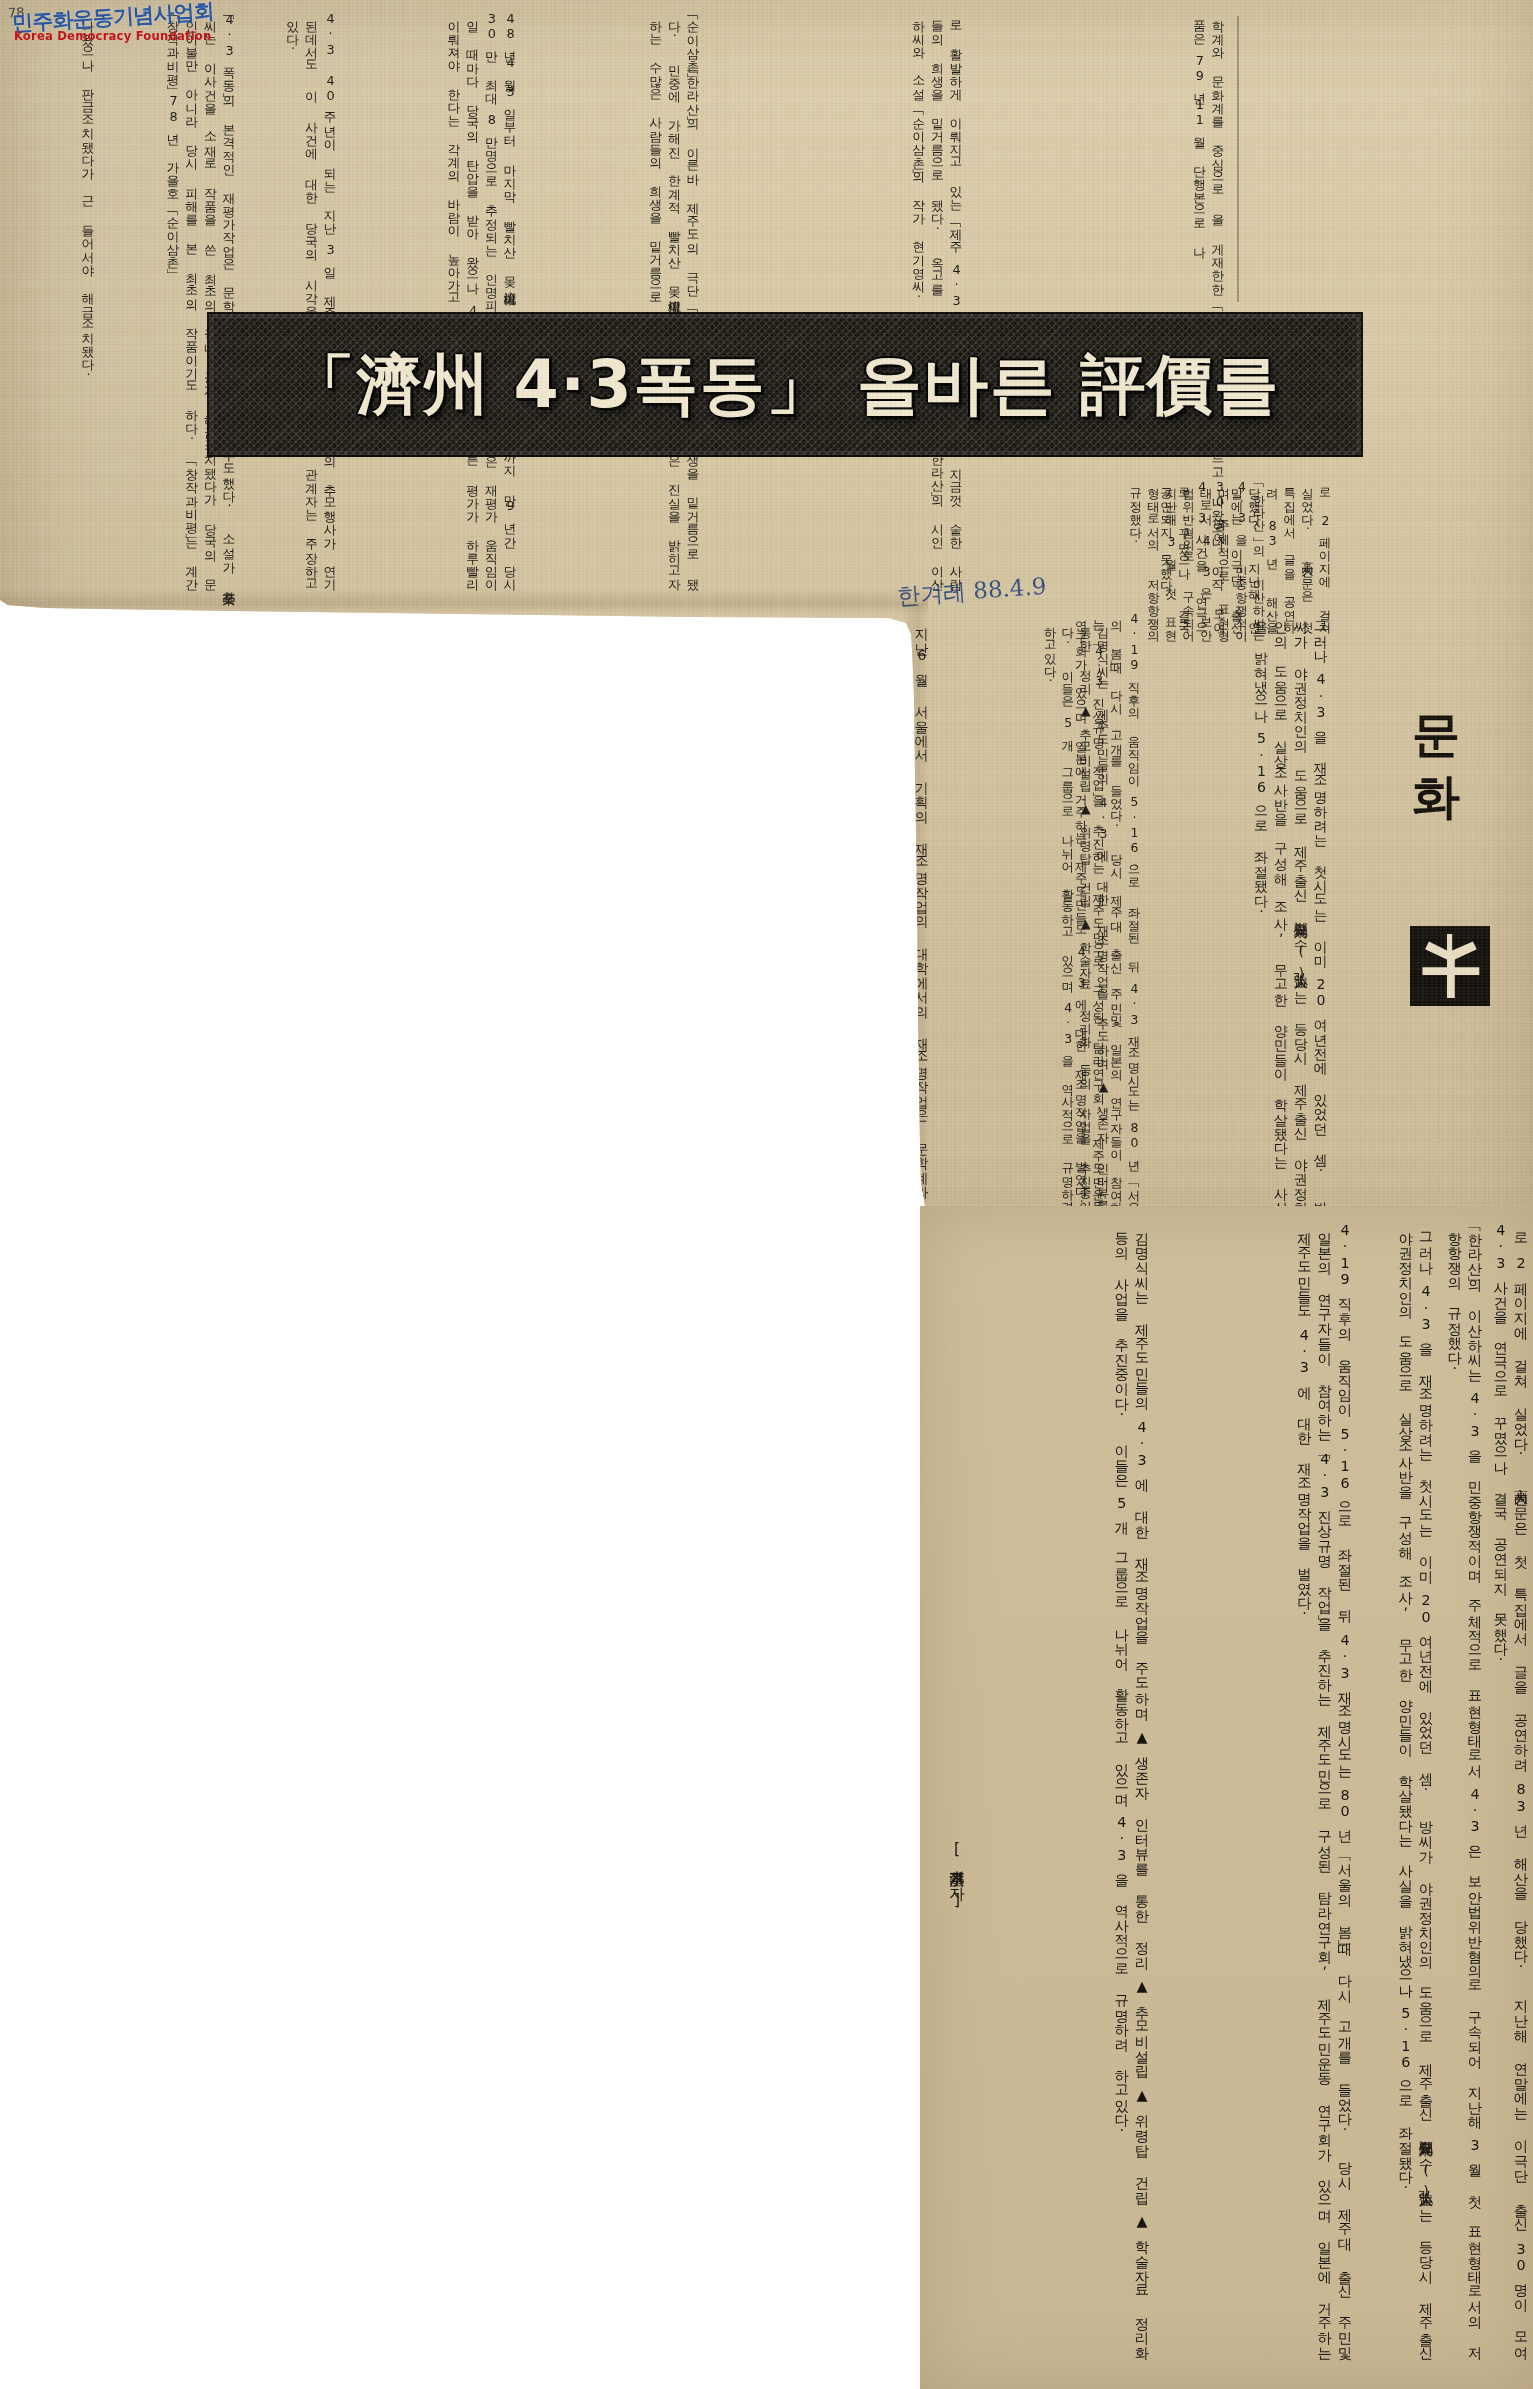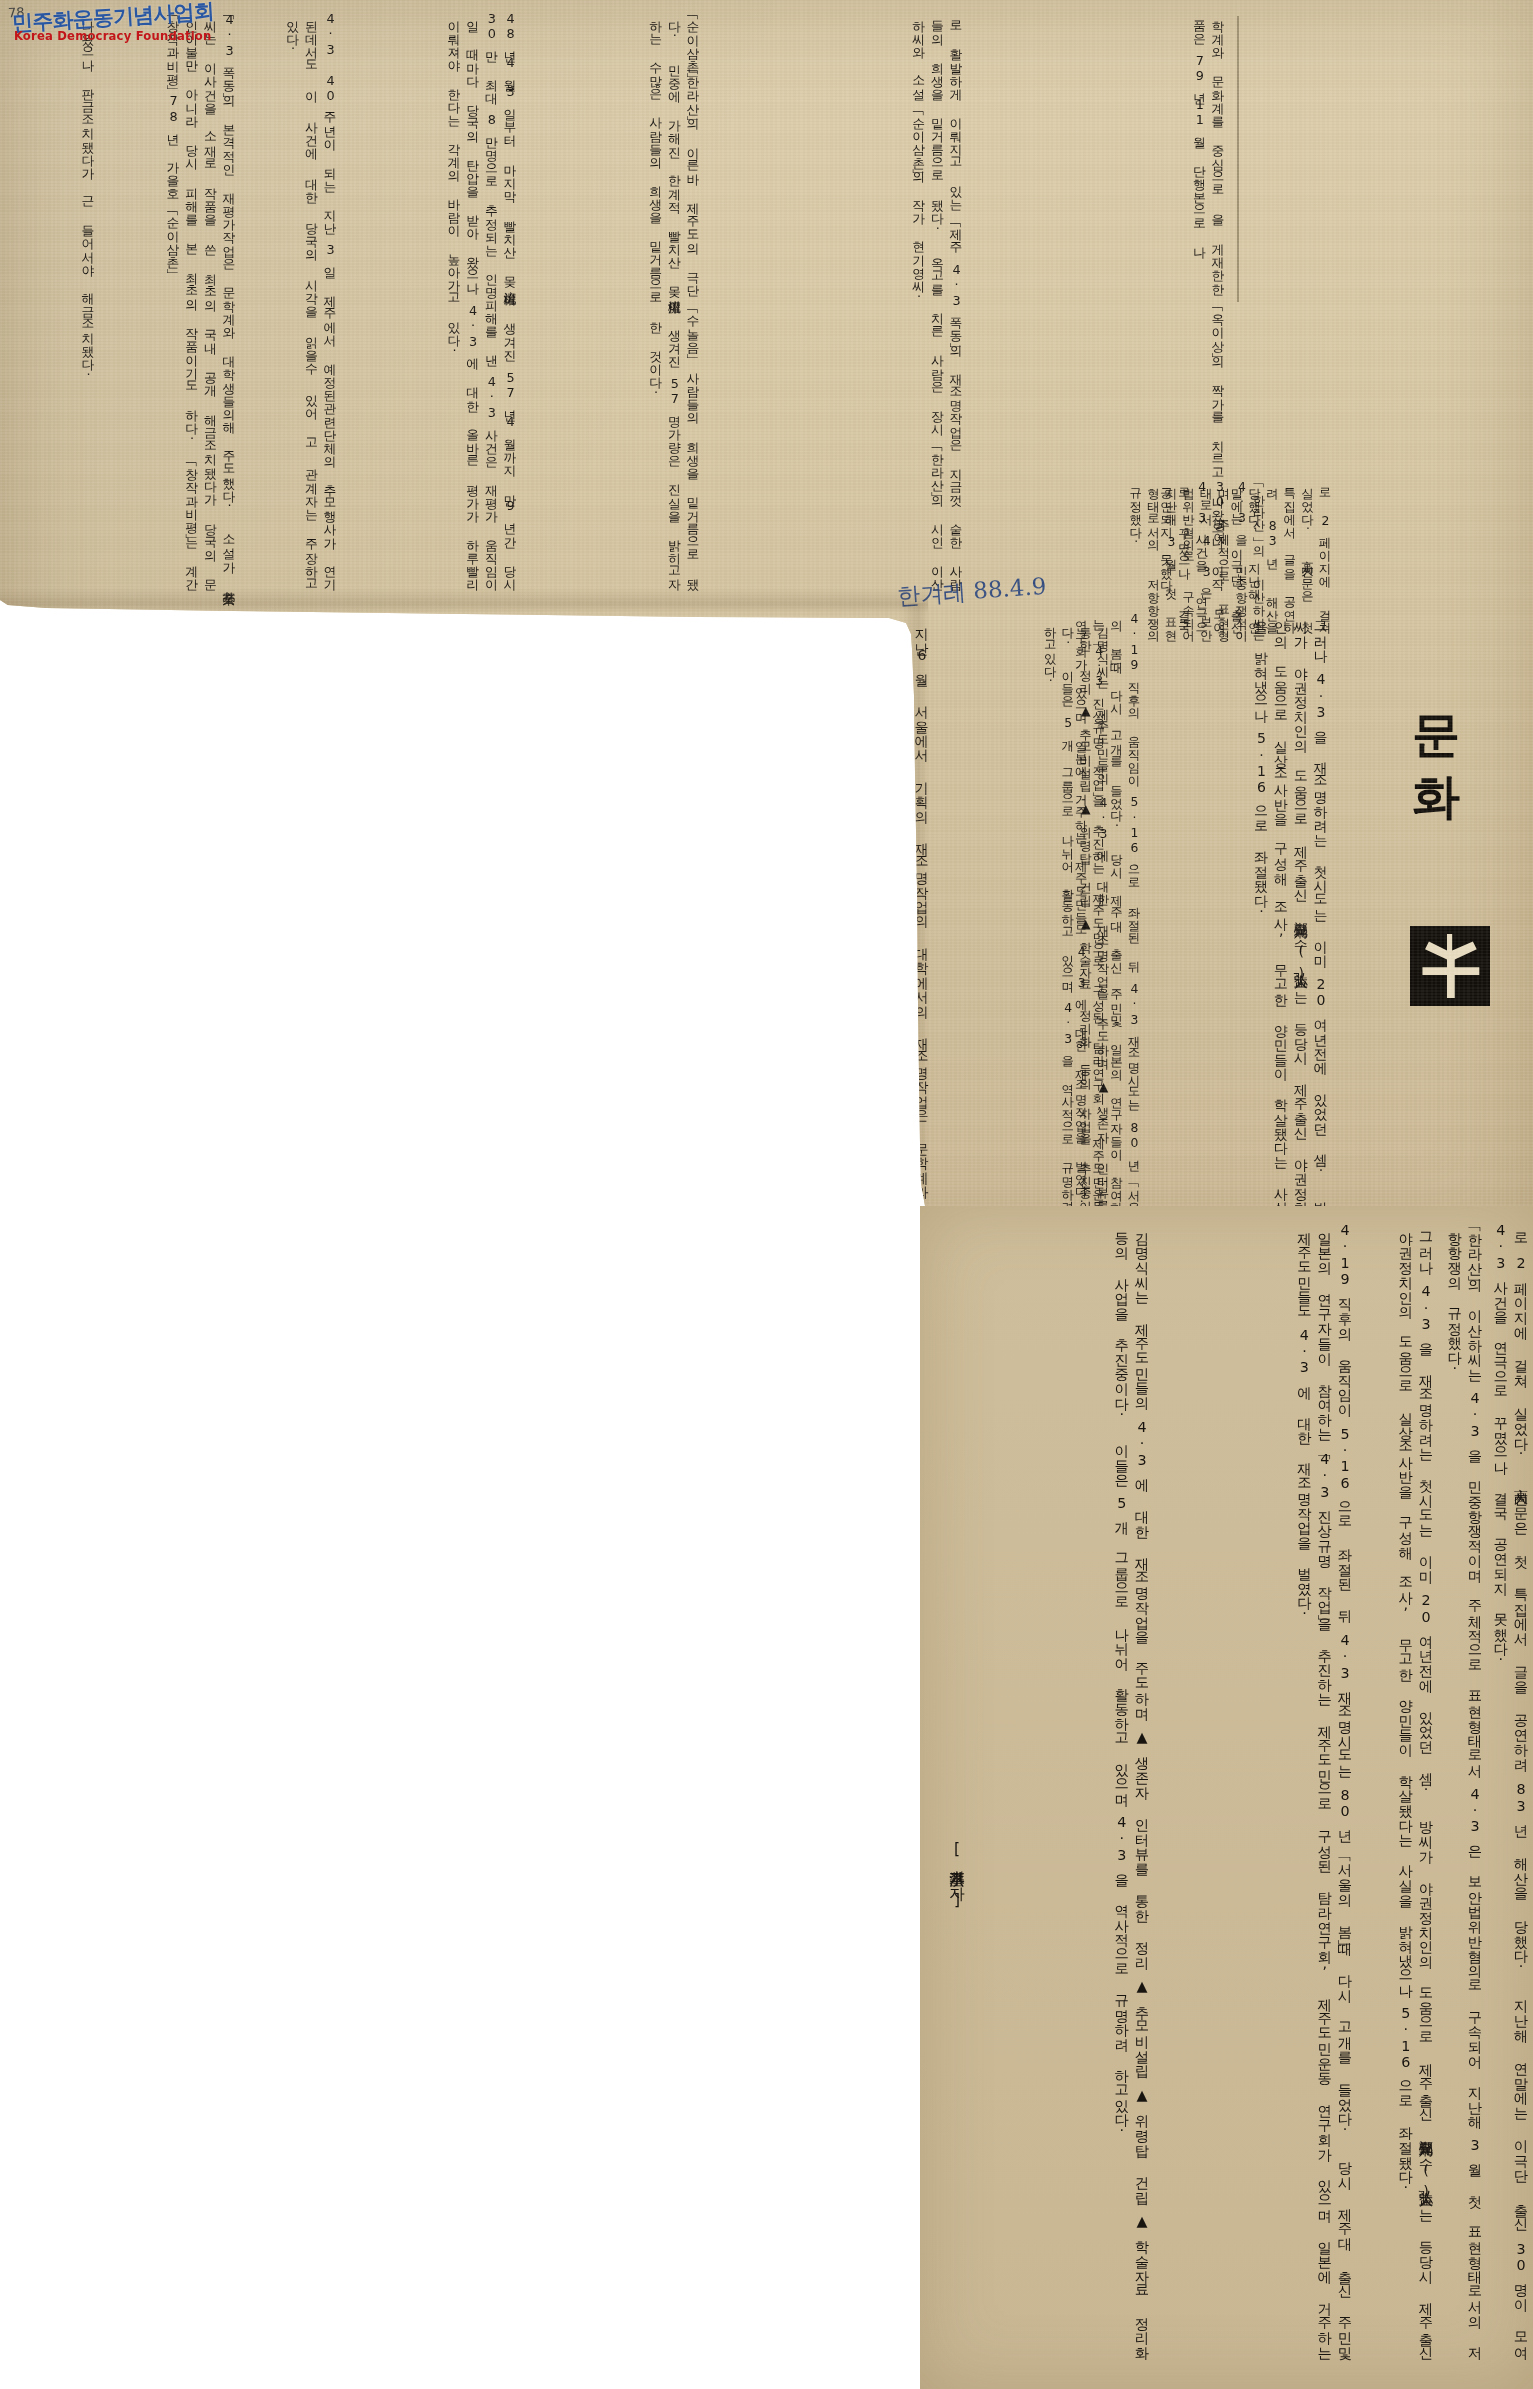--- a/index.html
+++ b/index.html
@@ -199,20 +199,23 @@
   <div class="vtext topcol" style="left:31px;width:66px;">나왔으나 판금조치됐다가 근 들어서야 해금조치됐다.</div>
   <div class="vtext topcol" style="left:105px;width:133px;">「4·3폭동」의 본격적인 재평가작업은 문학계와 대학생들의해 주도했다. 소설가 玄基榮씨는 이사건을 소재로 작품을 쓴 최초의 국내 공개 해금조치됐다가 당국의 문인이불만 아니라 당시 피해를 본 최초의 작품이기도 하다. 「창작과비평」는 계간 「창작과비평」 78년 가을호 「순이삼촌」</div>
   <div class="vtext topcol" style="left:246px;width:93px;">4·3 40주년이 되는 지난 3일 제주에서 예정된관련단체의 추모행사가 연기된데서도 이 사건에 대한 당국의 시각을 읽을수 있어 고 관계자는 주장하고 있다.</div>
   <div class="vtext topcol" style="left:346px;width:173px;">48년4월3일부터 마지막 빨치산 몾流權이 생겨진 57년4월까지 만9년간 당시 30만 최대 8만명으로 추정되는 인명피해를 낸 4·3사건은 재평가 움직임이 일 때마다 당국의 탄압을 받아 왔으나 4·3에 대한 올바른 평가가 하루빨리 이뤄져야 한다는 각계의 바람이 높아가고 있다.</div>
   <div class="vtext topcol" style="left:527px;width:175px;">「순이삼촌」「한라산」의 이른바 제주도의 극단 「수놀음」 사람들의 희생을 밑거름으로 됐다. 민중에 가해진 한계적 빨치산 몾流權이 생겨진 57명가량은 진실을 밝히고자 하는 수많은 사람들의 희생을 밑거름으로 한 것이다.</div>
   <div class="vtext topcol" style="left:710px;width:255px;">로 활발하게 이뤄지고 있는 「제주 4·3폭동」의 재조명작업은 지금껏 숱한 사람들의 희생을 밑거름으로 됐다. 옥고를 치른 사람은 장시 「한라산」의 시인 이산하씨와 소설 「순이삼촌」의 작가 현기영씨.</div>
   <div class="vtext topcol" style="left:972px;width:255px;">학계와 문화계를 중심으로 을 게재한한 「옥이상」의 짝가를 치르고 나왔으나 이작품은 79년11월 단행본으로 나</div>
 
   <div class="rule-v" style="left:1237px;top:15.5px;height:286px;"></div>
 
+  <div id="banner">
+    <div class="headline">「濟州 4·3폭동」 올바른 評價를</div>
+  </div>
 
   <div id="handwrite">한겨레 88.4.9</div>
 
   <div class="vtext" style="left:473px;top:618px;height:572px;width:116px;font-size:14px;">4·3과 관련하여 끊임없는 단체가 수난을 겪은 단체가 있다. 아라리연구회 극단 「수놀음」은 80년에 1901년 전주교도와 지배계층의 제주주민 탄압을 극화한 이재수난(혹은 천주교난)을 무대에 올리려다 좌절됐고 그후에도 제주도민의 민족항쟁을 그린 작품을 공연하려 했으나 번번이 좌절됐다.</div>
   <div class="vtext" style="left:595px;top:618px;height:572px;width:87px;font-size:14px;">이밖에도 外大·東國大·明知大·德成女大등의 대학신문과 특집을 준비중인 것으로 알려졌다.</div>
   <div class="vtext" style="left:688px;top:618px;height:572px;width:93px;font-size:14px;">延世大교지 「연세」는 지난해 여름방학 기간중 취재반을 구성 현지로 내려가 10일간 생존자와 주민들의 증언을 모은 자료를 정리하여 대학에서의 재조명작업을 시도했다.</div>
   <div class="vtext" style="left:787px;top:618px;height:572px;width:144px;font-size:14px;">지난6월 서울에서 기획의 재조명작업의 대학에서의 재조명작업은 문학계와 대학생들에 의해 주도됐다. 이어 高大신문은 지난해 여름방학 기간중 취재반을 구성, 현지로 내려가 10일간 생존자와 주민 기사를 「제주4·3」편으로 쟁을 조명한다」는 제목으로</div>
   <div class="vtext" style="left:640px;top:618px;height:155px;width:0px;">지난4월 1일에서 징역1년의 자격정지 1년을 선고받았다.</div>
 
   <div class="photo" style="left:736px;top:618px;">

